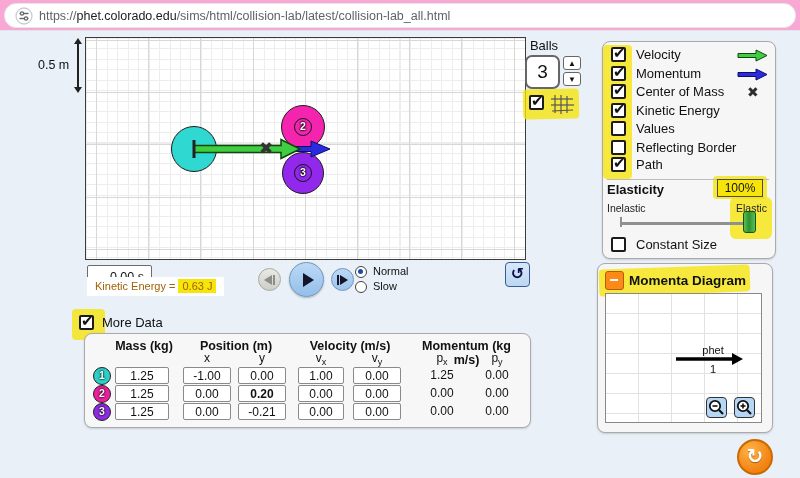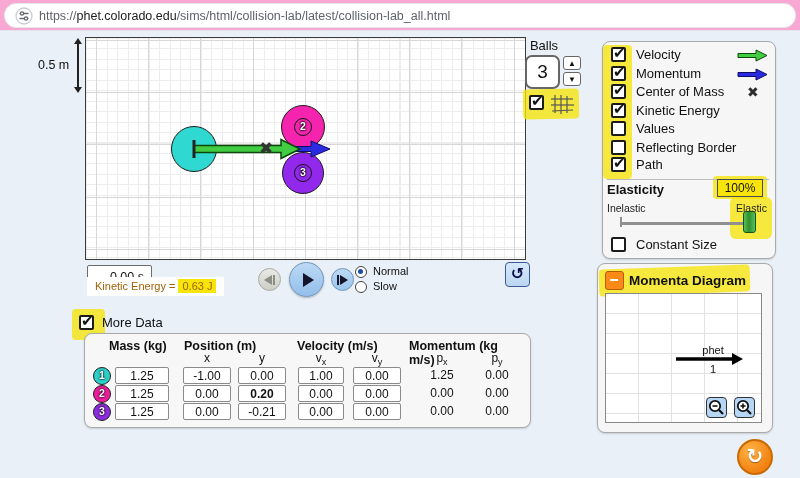--- a/index.html
+++ b/index.html
@@ -86,21 +86,21 @@
   #collapse-btn{position:absolute;left:7px;top:7px;width:17px;height:17px;background:#fd8a18;border:1px solid #b25c06;border-radius:3px;z-index:1;}
   #collapse-btn::after{content:"";position:absolute;left:3.5px;top:6.5px;width:8px;height:2.5px;background:#fff;}
   #momenta-title{position:absolute;left:31px;top:9px;font-size:13.5px;font-weight:bold;color:#111;z-index:1;}
   #momenta-plot{position:absolute;left:7px;top:29px;width:157px;height:130px;background:#fff;border:1px solid #888;box-sizing:border-box;
     background-image:repeating-linear-gradient(to right,transparent 0 32px,#e2e2e2 32px 33px),
                      repeating-linear-gradient(to bottom,transparent 0 19px,#e2e2e2 19px 20px);}
   .plot-lbl{position:absolute;width:60px;text-align:center;font-size:11px;color:#111;z-index:1;}
   .zoom-btn{position:absolute;width:21px;height:21px;background:#b5d6f4;border:1px solid #333;border-radius:4px;box-sizing:border-box;
     display:flex;align-items:center;justify-content:center;z-index:1;}
   
-  .group-h{position:absolute;font-size:12.5px;font-weight:bold;color:#111;text-align:left;z-index:1;}
+  .group-h{position:absolute;font-size:12.5px;font-weight:bold;color:#111;text-align:center;z-index:1;}
   .sub-h{position:absolute;width:50px;text-align:center;font-size:12px;color:#111;z-index:1;}
   .sub-h sub{font-size:9px;}
   .cellbox{position:absolute;height:17px;background:#fff;border:1px solid #8a8a8a;border-radius:2px;
     font-size:12px;color:#111;text-align:center;line-height:17px;box-sizing:border-box;z-index:1;}
   .cellplain{position:absolute;width:42px;height:17px;font-size:12px;color:#111;text-align:center;line-height:17px;z-index:1;}
   .badge{position:absolute;left:8px;width:16px;height:16px;border:1px solid #222;border-radius:50%;
     color:#fff;font-size:10.5px;font-weight:bold;line-height:15px;text-align:center;
     text-shadow:0 0 2px #000,0 0 2px #000;z-index:1;}
   .badge.b1{background:#2bd0c9;} .badge.b2{background:#ee1d9e;} .badge.b3{background:#8d2be0;}
   

